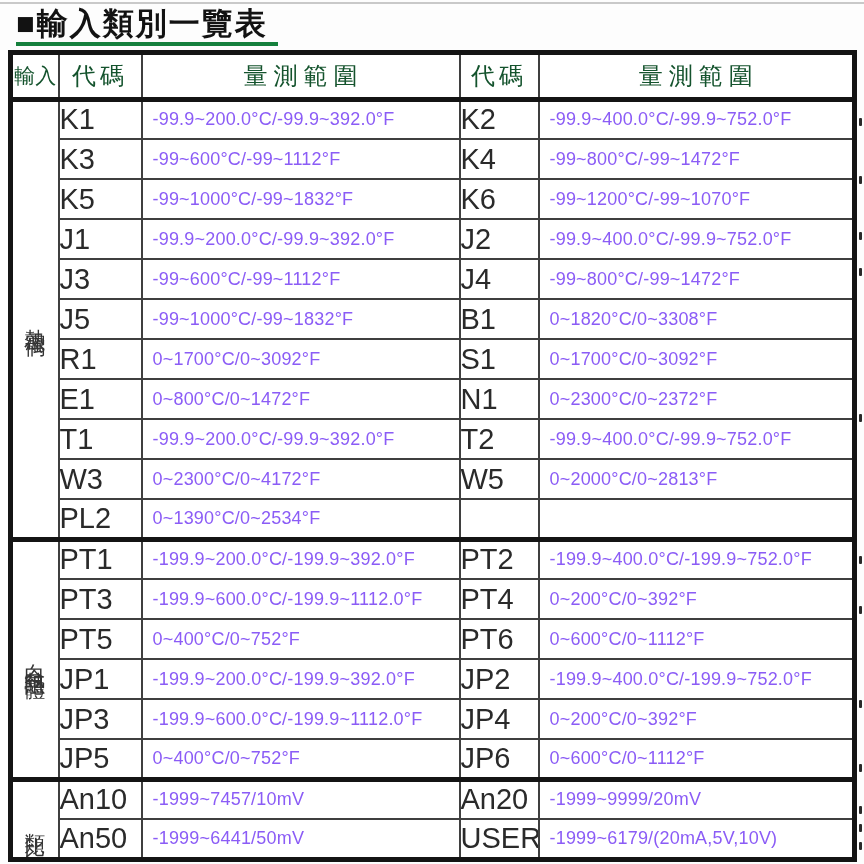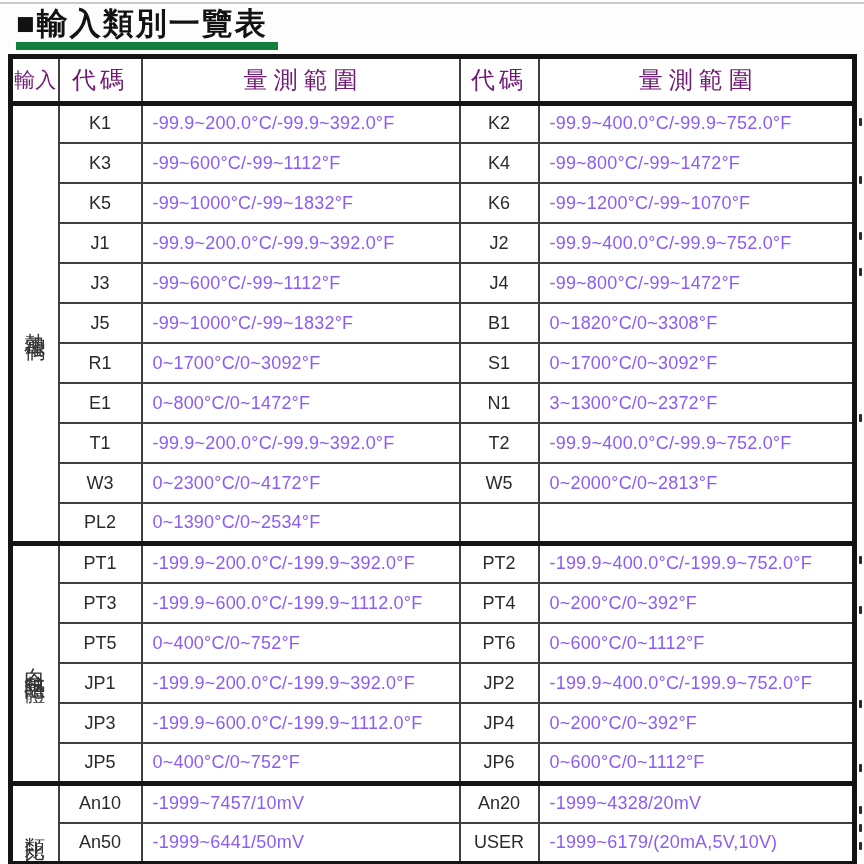--- a/index.html
+++ b/index.html
@@ -16,21 +16,21 @@
     width: 100%; height: 2px; background: #c9c9c9;
   }
   .title {
     display: inline-block;
     margin: 8px 0 4px 16px;
     font-size: 31px;
     font-weight: bold;
     letter-spacing: 2px;
     line-height: 1.05;
     color: #121212;
-    border-bottom: 8px solid #15803d;
+    border-bottom: 4px solid #15803d;
     padding: 0 10px 1px 0;
     white-space: nowrap;
   }
   table.input-table {
     margin-left: 8px;
     border-collapse: collapse;
     table-layout: fixed;
     width: 844px;
     background: #ffffff;
     border: 5px solid #141414;
@@ -43,21 +43,21 @@
 
   th, td {
     border: 2px solid #3f3f3f;
     padding: 0;
     overflow: hidden;
   }
   thead th {
     height: 42px;
     font-weight: normal;
     font-size: 24px;
-    color: #701a75;
+    color: #14532d;
     border-bottom: 3px solid #141414;
     white-space: nowrap;
     text-align: center;
   }
   th.h-input { font-size: 21px; letter-spacing: 0; padding: 0 1px; }
   th.h-code  { letter-spacing: 4px; }
   th.h-range { letter-spacing: 6px; padding-left: 6px; }
 
   tbody tr { height: 40px; }
   tbody tr.section-start td { border-top: 5px solid #141414; }
@@ -70,22 +70,22 @@
   .group-label {
     display: inline-block;
     writing-mode: vertical-rl;
     text-orientation: upright;
     font-size: 21px;
     letter-spacing: 4px;
     color: #333;
     line-height: 1;
   }
   td.code-cell {
-    text-align: center;
-    font-size: 18px;
+    text-align: left;
+    font-size: 29px;
     color: #2a2a2a;
     white-space: nowrap;
   }
   td.range-cell {
     font-size: 18px;
     color: #8b5cf6;
     padding-left: 10px;
     white-space: nowrap;
     letter-spacing: 0.2px;
   }
@@ -169,21 +169,21 @@
       <tr>
         <td class="code-cell">R1</td>
         <td class="range-cell">0~1700°C/0~3092°F</td>
         <td class="code-cell">S1</td>
         <td class="range-cell">0~1700°C/0~3092°F</td>
       </tr>
       <tr>
         <td class="code-cell">E1</td>
         <td class="range-cell">0~800°C/0~1472°F</td>
         <td class="code-cell">N1</td>
-        <td class="range-cell">3~1300°C/0~2372°F</td>
+        <td class="range-cell">0~2300°C/0~2372°F</td>
       </tr>
       <tr>
         <td class="code-cell">T1</td>
         <td class="range-cell">-99.9~200.0°C/-99.9~392.0°F</td>
         <td class="code-cell">T2</td>
         <td class="range-cell">-99.9~400.0°C/-99.9~752.0°F</td>
       </tr>
       <tr>
         <td class="code-cell">W3</td>
         <td class="range-cell">0~2300°C/0~4172°F</td>
@@ -231,21 +231,21 @@
         <td class="code-cell">JP5</td>
         <td class="range-cell">0~400°C/0~752°F</td>
         <td class="code-cell">JP6</td>
         <td class="range-cell">0~600°C/0~1112°F</td>
       </tr>
       <tr class="section-start">
         <td class="group-cell" rowspan="2"><span class="group-label">類比</span></td>
         <td class="code-cell">An10</td>
         <td class="range-cell">-1999~7457/10mV</td>
         <td class="code-cell">An20</td>
-        <td class="range-cell">-1999~4328/20mV</td>
+        <td class="range-cell">-1999~9999/20mV</td>
       </tr>
       <tr>
         <td class="code-cell">An50</td>
         <td class="range-cell">-1999~6441/50mV</td>
         <td class="code-cell">USER</td>
         <td class="range-cell">-1999~6179/(20mA,5V,10V)</td>
       </tr>
     </tbody>
 </table>
 

